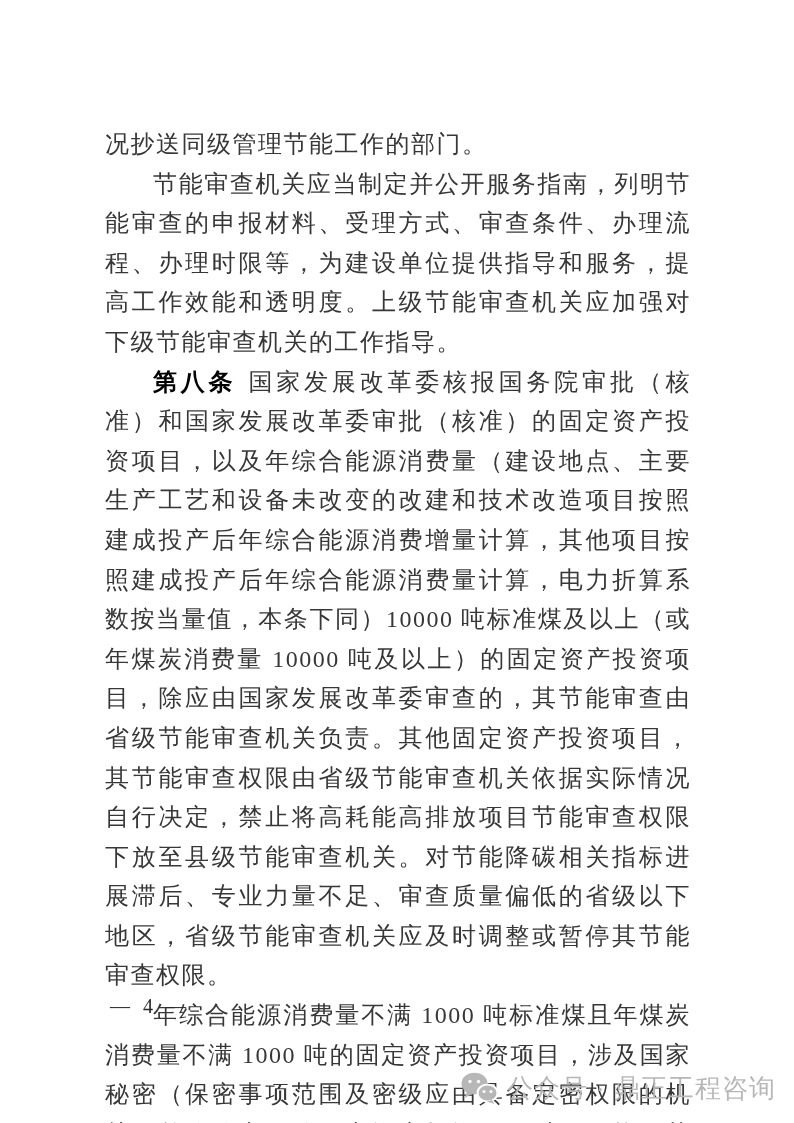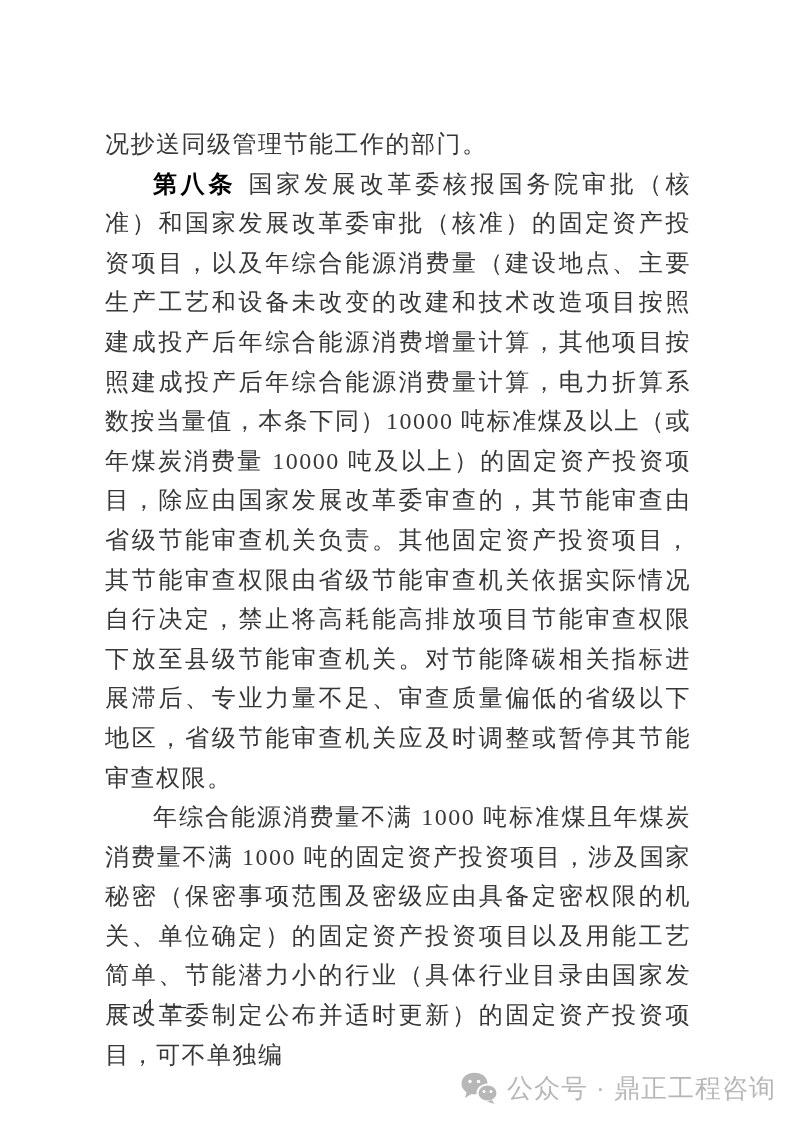--- a/index.html
+++ b/index.html
@@ -71,20 +71,21 @@
     flex: 0 0 auto;
   }
 </style>
 </head>
 <body>
 
 <div class="page">
 
   <div class="doc-body">
       <p><span>况抄送同级管理节能工作的部门。</span></p>
+      <p class="indent"><span>节能审查机关应当制定并公开服务指南，列明节能审查的申报材料、受理方式、审查条件、办理流程、办理时限等，为建设单位提供指导和服务，提高工作效能和透明度。上级节能审查机关应加强对下级节能审查机关的工作指导。</span></p>
       <p class="indent"><b class="article-no">第八条</b><span>国家发展改革委核报国务院审批（核准）和国家发展改革委审批（核准）的固定资产投资项目，以及年综合能源消费量（建设地点、主要生产工艺和设备未改变的改建和技术改造项目按照建成投产后年综合能源消费增量计算，其他项目按照建成投产后年综合能源消费量计算，电力折算系数按当量值，本条下同）10000 吨标准煤及以上（或年煤炭消费量 10000 吨及以上）的固定资产投资项目，除应由国家发展改革委审查的，其节能审查由省级节能审查机关负责。其他固定资产投资项目，其节能审查权限由省级节能审查机关依据实际情况自行决定，禁止将高耗能高排放项目节能审查权限下放至县级节能审查机关。对节能降碳相关指标进展滞后、专业力量不足、审查质量偏低的省级以下地区，省级节能审查机关应及时调整或暂停其节能审查权限。</span></p>
       <p class="indent"><span>年综合能源消费量不满 1000 吨标准煤且年煤炭消费量不满 1000 吨的固定资产投资项目，涉及国家秘密（保密事项范围及密级应由具备定密权限的机关、单位确定）的固定资产投资项目以及用能工艺简单、节能潜力小的行业（具体行业目录由国家发展改革委制定公布并适时更新）的固定资产投资项目，可不单独编</span></p>
     </div>
 
   <div class="page-number">— 4 —</div>
 
   <div class="watermark">
     <svg class="wechat-icon" viewBox="0 0 37 32" xmlns="http://www.w3.org/2000/svg" aria-hidden="true">
 
       <ellipse cx="13.5" cy="11.5" rx="13" ry="10.8" fill="#b7b7b7"></ellipse>

